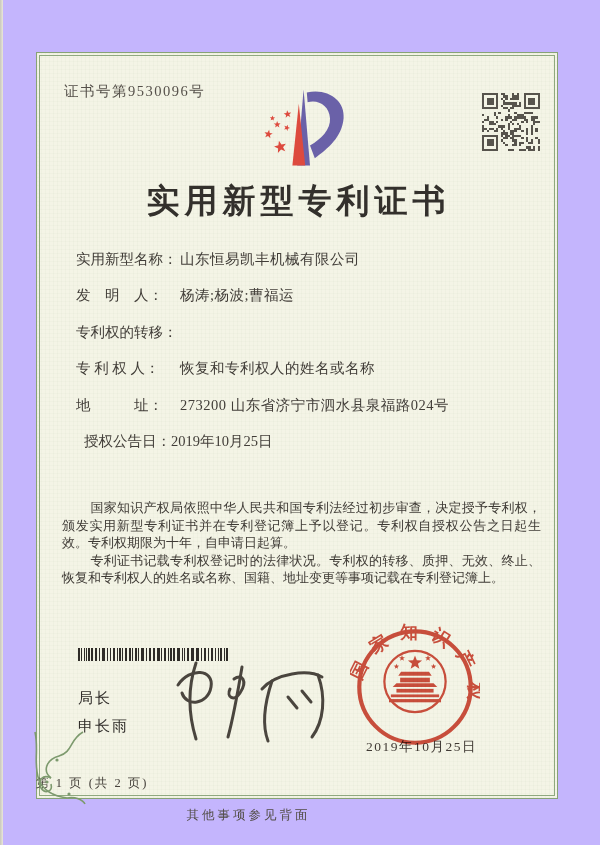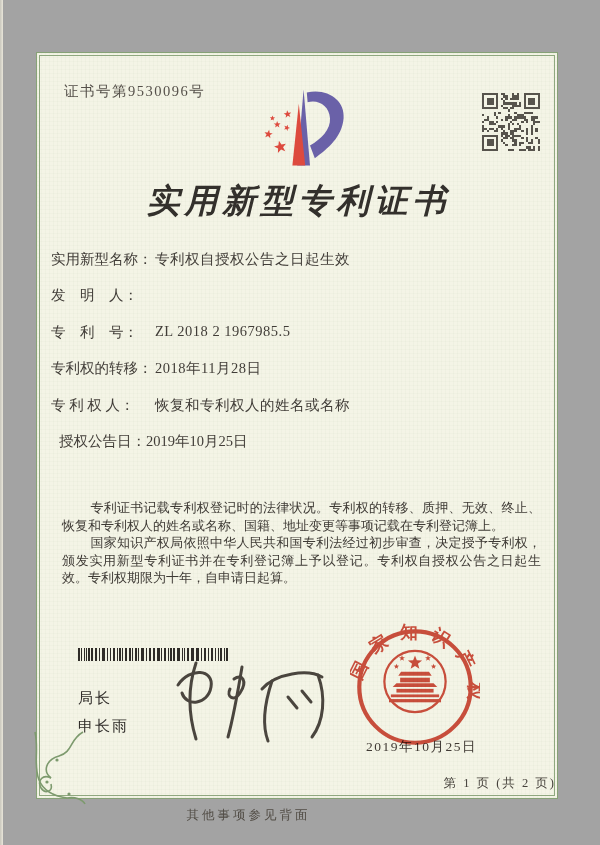--- a/index.html
+++ b/index.html
@@ -1,51 +1,51 @@
 <!DOCTYPE html>
 <html><head>
 <meta charset="utf-8">
 <style>
   html,body{margin:0;padding:0;}
   body{width:600px;height:845px;background:#efece1;font-family:"Liberation Serif","DejaVu Serif",serif;}
-  .page{position:relative;width:600px;height:845px;background:#a3a3a3;overflow:hidden;}
+  .page{position:relative;width:600px;height:845px;background:#c4b5fd;overflow:hidden;}
   .scan-edge{position:absolute;left:0;top:0;width:3px;height:845px;background:linear-gradient(90deg,#c9c7bd,#e9e6da);}
 
   .frame{position:absolute;left:36px;top:52px;width:520px;height:745px;
     border:1px solid #87a277;background:#f4f4e6;
     background-image:
       repeating-linear-gradient(90deg,rgba(150,175,140,.055) 0 1px,transparent 1px 4px),
       repeating-linear-gradient(0deg,rgba(150,175,140,.045) 0 1px,transparent 1px 4px);}
   .frame::before{content:"";position:absolute;inset:2px;border:1px solid #8fa87f;}
 
   .cert-no{position:absolute;left:64px;top:82px;font-size:14.5px;letter-spacing:1.5px;color:#55504a;}
   .logo{position:absolute;left:246px;top:82px;width:104px;height:90px;}
   .qr{position:absolute;left:482px;top:93px;width:58px;height:58px;opacity:.88;}
   .title{position:absolute;left:36px;top:179px;width:520px;text-align:center;
-    font-size:33px;font-weight:700;letter-spacing:5px;text-indent:5px;color:#33302c;font-style:italic;}
-
-  .fields{position:absolute;left:51px;top:250px;width:470px;}
+    font-size:33px;font-weight:700;letter-spacing:5px;text-indent:5px;color:#33302c;}
+
+  .fields{position:absolute;left:76px;top:250px;width:470px;}
   .field-row{display:flex;height:36.4px;font-size:14.5px;color:#413d38;align-items:flex-start;}
   .field-label{flex:none;width:104px;}
   .field-value{flex:1;letter-spacing:.5px;}
   .grant-row{position:relative;margin-left:8px;}
   .grant-pair2{position:absolute;left:236px;top:0;}
 
   .paragraphs{position:absolute;left:62px;top:499px;width:479px;font-size:13px;
     line-height:17.6px;text-align:justify;color:#3e3a35;}
   .paragraphs p{margin:0;text-indent:2.2em;}
 
   .barcode{position:absolute;left:78px;top:648px;width:150px;height:13px;}
   .director{position:absolute;left:78px;top:684px;font-size:15px;line-height:28px;color:#2f2c29;letter-spacing:2px;}
   .signature{position:absolute;left:162px;top:652px;width:180px;height:92px;}
 
   .seal-date{position:absolute;left:366px;top:738px;font-size:13.5px;letter-spacing:1.5px;color:#403a34;}
   .seal{position:absolute;left:350px;top:622px;width:130px;height:130px;opacity:.93;mix-blend-mode:multiply;}
 
-  .page-num{position:absolute;left:36px;top:775px;width:520px;text-align:right;font-size:12.5px;letter-spacing:2px;color:#46423c;}
+  .page-num{position:absolute;left:36px;top:775px;width:520px;text-align:left;font-size:12.5px;letter-spacing:2px;color:#46423c;}
   .back-note{position:absolute;left:0;top:807px;width:497px;text-align:center;font-size:12.5px;letter-spacing:3px;color:#514c45;}
   .ornament{position:absolute;left:29px;top:730px;width:60px;height:76px;}
 </style>
 </head>
 <body>
 
 <div class="page">
   <div class="scan-edge"></div>
   <div class="frame"></div>
 
@@ -245,46 +245,46 @@
       <rect x="0" y="18" width="7" height="7" fill="#423e38"></rect>
       <rect x="1" y="19" width="5" height="5" fill="#f4f4e6"></rect>
       <rect x="2" y="20" width="3" height="3" fill="#423e38"></rect>
     </svg>
 
   <div class="title">实用新型专利证书</div>
 
   <div class="fields">
     <div class="field-row">
       <span class="field-label">实用新型名称：</span>
-      <span class="field-value">专利权自授权公告之日起生效</span>
+      <span class="field-value">山东恒易凯丰机械有限公司</span>
     </div>
     <div class="field-row">
       <span class="field-label">发　明　人：</span>
-    </div>
-    <div class="field-row">
-      <span class="field-label">专　利　号：</span>
-      <span class="field-value">ZL 2018 2 1967985.5</span>
+      <span class="field-value">杨涛;杨波;曹福运</span>
     </div>
     <div class="field-row">
       <span class="field-label">专利权的转移：</span>
-      <span class="field-value">2018年11月28日</span>
     </div>
     <div class="field-row">
       <span class="field-label">专 利 权 人：</span>
       <span class="field-value">恢复和专利权人的姓名或名称</span>
+    </div>
+    <div class="field-row">
+      <span class="field-label">地　　　址：</span>
+      <span class="field-value">273200 山东省济宁市泗水县泉福路024号</span>
     </div>
     <div class="field-row grant-row">
       <span>授权公告日：</span>
       <span>2019年10月25日</span>
     </div>
   </div>
 
   <div class="paragraphs">
+    <p>国家知识产权局依照中华人民共和国专利法经过初步审查，决定授予专利权，颁发实用新型专利证书并在专利登记簿上予以登记。专利权自授权公告之日起生效。专利权期限为十年，自申请日起算。</p>
     <p>专利证书记载专利权登记时的法律状况。专利权的转移、质押、无效、终止、恢复和专利权人的姓名或名称、国籍、地址变更等事项记载在专利登记簿上。</p>
-    <p>国家知识产权局依照中华人民共和国专利法经过初步审查，决定授予专利权，颁发实用新型专利证书并在专利登记簿上予以登记。专利权自授权公告之日起生效。专利权期限为十年，自申请日起算。</p>
   </div>
 
   <svg class="barcode" id="barcode" viewBox="0 0 150 13" preserveAspectRatio="none">
       <rect x="0" y="0" width="2" height="13" fill="#2f2c28"></rect>
       <rect x="3" y="0" width="1" height="13" fill="#2f2c28"></rect>
       <rect x="6" y="0" width="1" height="13" fill="#2f2c28"></rect>
       <rect x="8" y="0" width="1" height="13" fill="#2f2c28"></rect>
       <rect x="10" y="0" width="2" height="13" fill="#2f2c28"></rect>
       <rect x="13" y="0" width="2" height="13" fill="#2f2c28"></rect>
       <rect x="17" y="0" width="2" height="13" fill="#2f2c28"></rect>

